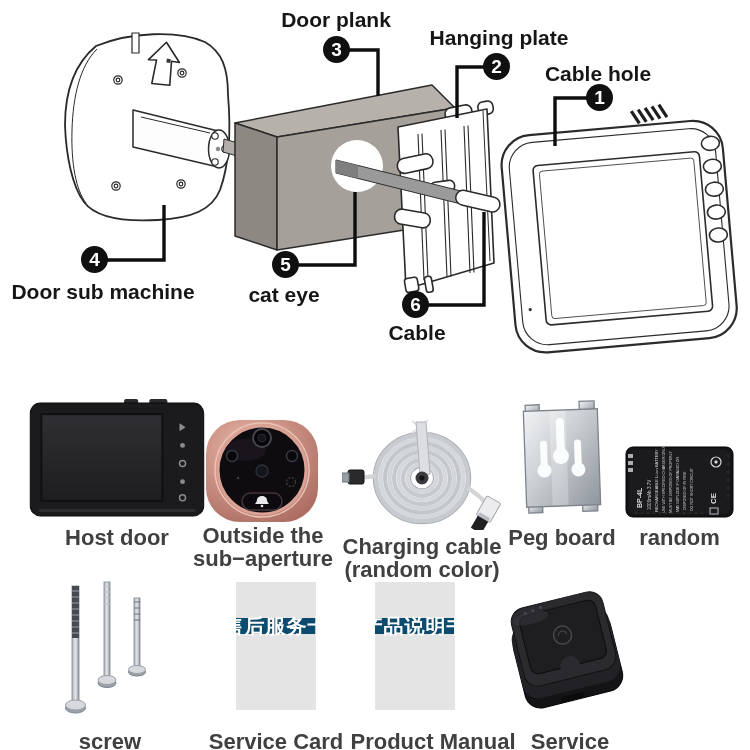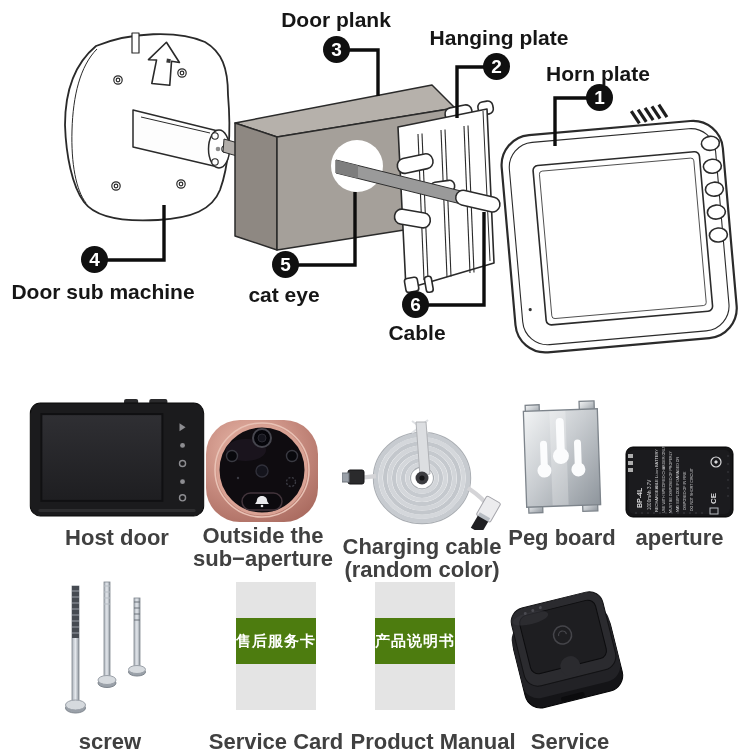--- a/index.html
+++ b/index.html
@@ -15,23 +15,23 @@
          justify-content:center;line-height:1;}
   
   .item{position:absolute;}
   .ph{position:absolute;left:50%;transform:translateX(-50%);}
   .cap{position:absolute;top:133px;left:50%;transform:translateX(-50%);
        font-weight:700;font-size:22px;line-height:23px;color:#404040;
        white-space:nowrap;text-align:center;}
   .row2 .cap{top:155px;}
   .card{position:absolute;left:50%;transform:translateX(-50%);top:7px;width:80px;height:128px;
         background:#e4e4e4;}
-  .card-band{margin-top:36px;height:46px;background:#4d7c0f;color:#ffffff;
+  .card-band{margin-top:36px;height:16px;background:#0c4a6e;color:#ffffff;
              display:flex;align-items:center;justify-content:center;
-             font-weight:700;font-size:15px;letter-spacing:1px;white-space:nowrap;}
+             font-weight:700;font-size:20px;letter-spacing:1px;white-space:nowrap;}
 </style>
 </head>
 <body>
 
 <div id="stage">
 
   <svg class="abs" style="left:0;top:0" width="750" height="395" viewBox="0 0 750 395">
 
     <g fill="#ffffff" stroke="#2a2a2a" stroke-width="1.8" stroke-linejoin="round">
       <path d="M96,46 C130,32 178,30 205,42 C222,52 228,68 228,95 C231,130 229,165 220,190
@@ -139,21 +139,21 @@
     <g stroke="#0d0d0d" stroke-width="3.4" fill="none">
       <path d="M600,98 H555 V146"></path>
       <path d="M497,67 H457 V118"></path>
       <path d="M337,50 H378 V96"></path>
       <path d="M95,260 H164 V205"></path>
       <path d="M286,265 H355 V192"></path>
       <path d="M416,305 H484 V212"></path>
     </g>
   </svg>
 
-  <div class="dlabel" style="left:598px;top:62px">Horn plate</div>
+  <div class="dlabel" style="left:598px;top:62px">Cable hole</div>
   <div class="badge" style="left:586px;top:84px">
       <span>1</span>
     </div>
 
   <div class="dlabel" style="left:499px;top:26px">Hanging plate</div>
   <div class="badge" style="left:483px;top:53px">
       <span>2</span>
     </div>
 
   <div class="dlabel" style="left:336px;top:8px">Door plank</div>
@@ -342,21 +342,21 @@
           <circle cx="72" cy="69" r="0.7"></circle>
           <circle cx="78" cy="69" r="0.7"></circle>
         <circle cx="104" cy="12" r="0.7"></circle>
           <circle cx="104" cy="20" r="0.7"></circle>
           <circle cx="104" cy="28" r="0.7"></circle>
         <circle cx="104" cy="36" r="0.7"></circle>
           <circle cx="104" cy="44" r="0.7"></circle>
           <circle cx="104" cy="52" r="0.7"></circle>
       </g>
     </svg>
-    <div class="cap">aperture</div>
+    <div class="cap">random</div>
   </div>
 
   <div class="item row2" style="left:48px;top:575px;width:112px;height:175px">
     <svg class="ph" style="top:5px" width="104" height="138" viewBox="0 0 104 138">
       <defs>
         <linearGradient id="sg1" x1="0" y1="0" x2="1" y2="0">
           <stop offset="0" stop-color="#aeb4bc"></stop>
             <stop offset="0.5" stop-color="#e3e7ec"></stop>
           <stop offset="1" stop-color="#8f969e"></stop>
         </linearGradient>

